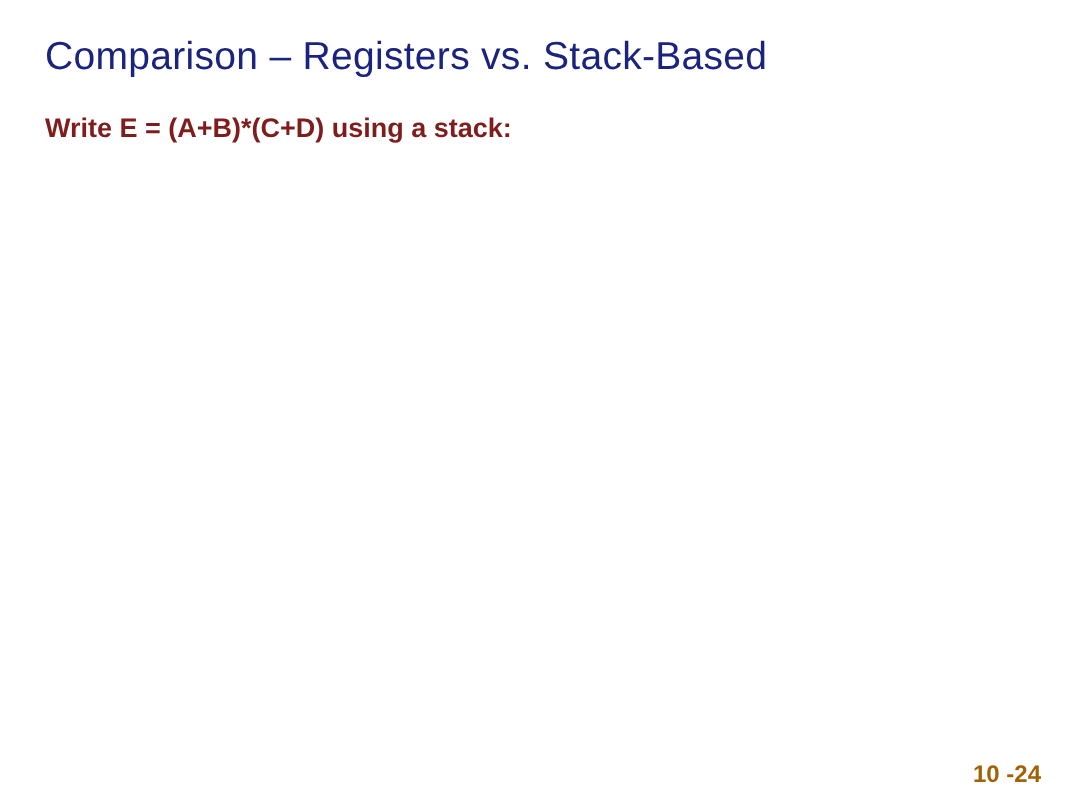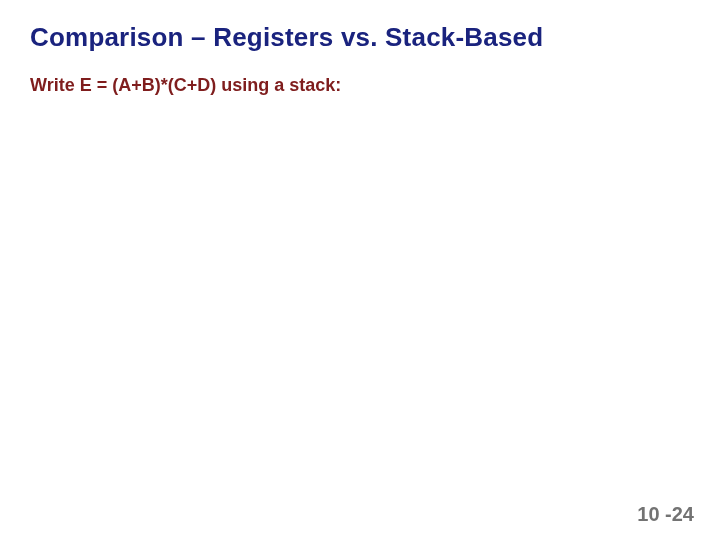--- a/index.html
+++ b/index.html
@@ -11,36 +11,36 @@
       width: 720px;
       height: 540px;
       background: #ffffff;
       font-family: Arial, Helvetica, sans-serif;
       position: relative;
       overflow: hidden;
     }
     .slide-title {
       color: #1a237e;
       font-size: 26px;
-      font-weight: bold;
+      font-weight: normal;
       padding: 22px 0 0 30px;
       letter-spacing: 0.2px;
     }
     .slide-body {
       color: #7f1d1d;
       font-size: 18px;
       font-weight: bold;
       padding: 22px 0 0 30px;
     }
     .page-number {
       position: absolute;
       bottom: 14px;
       right: 26px;
-      color: #737373;
-      font-size: 20px;
+      color: #a16207;
+      font-size: 16px;
       font-weight: bold;
     }
   </style>
 </head>
 <body>
 
 <h1 class="slide-title">Comparison – Registers vs. Stack-Based</h1>
 
 <p class="slide-body">Write E = (A+B)*(C+D) using a stack:</p>
 

